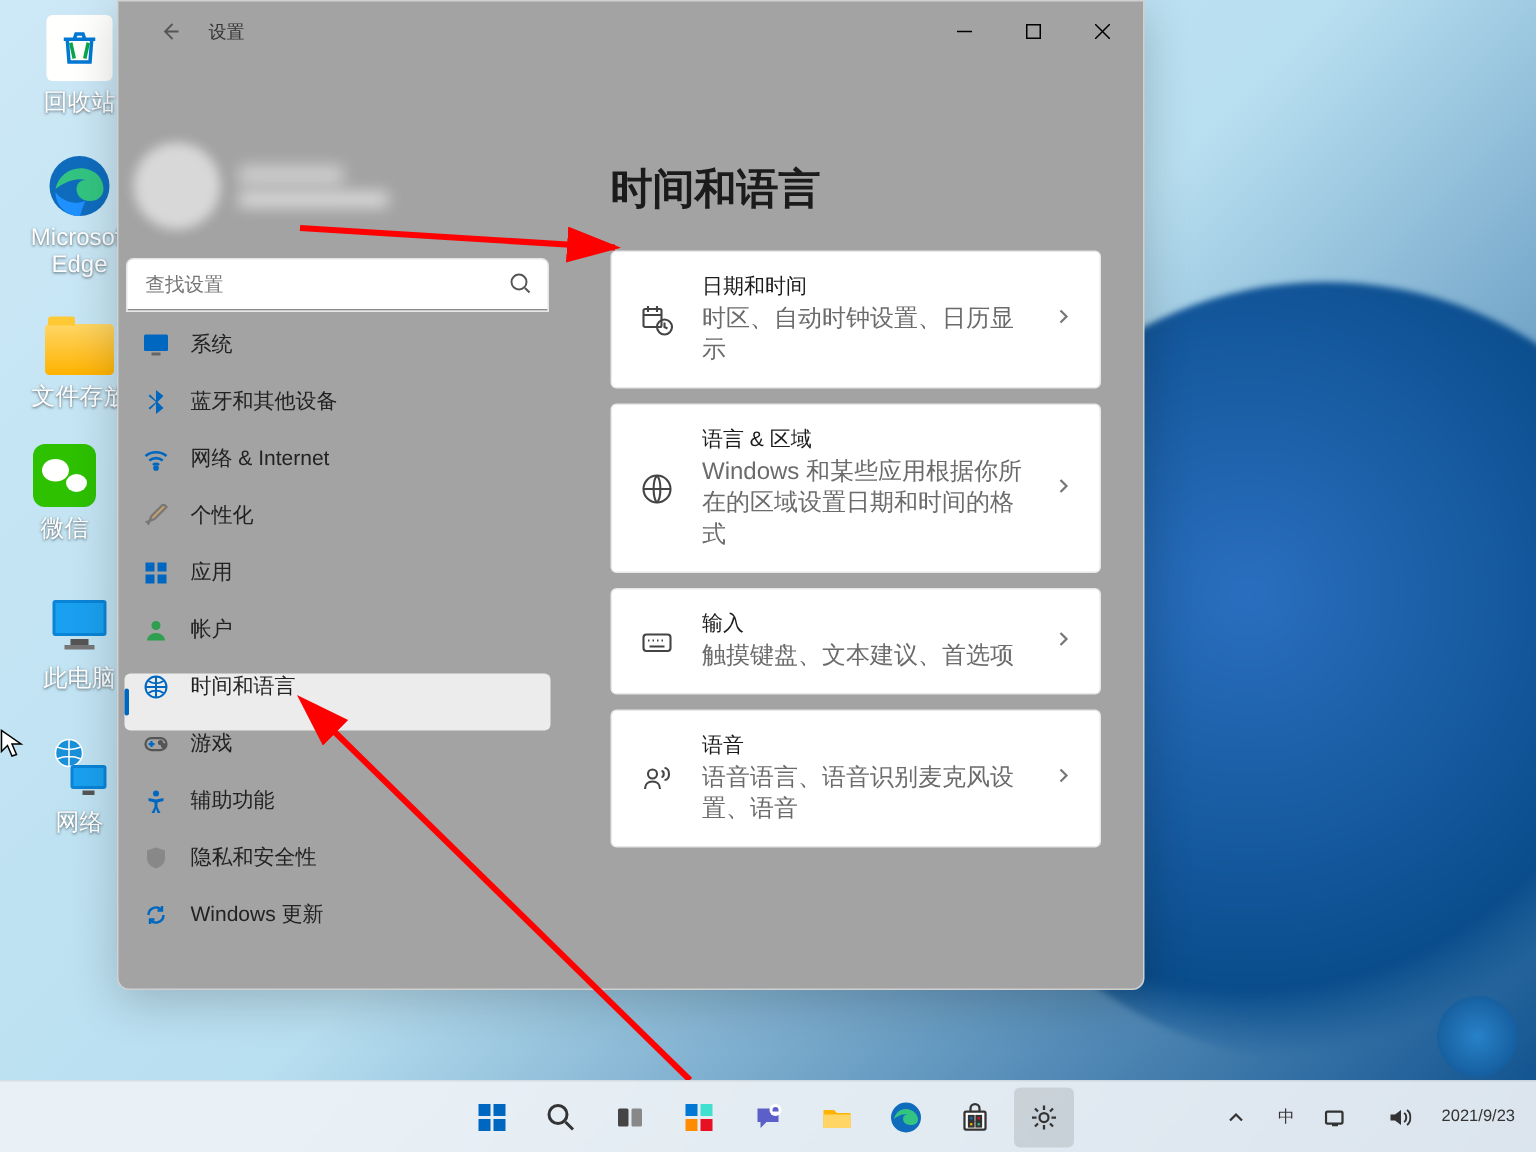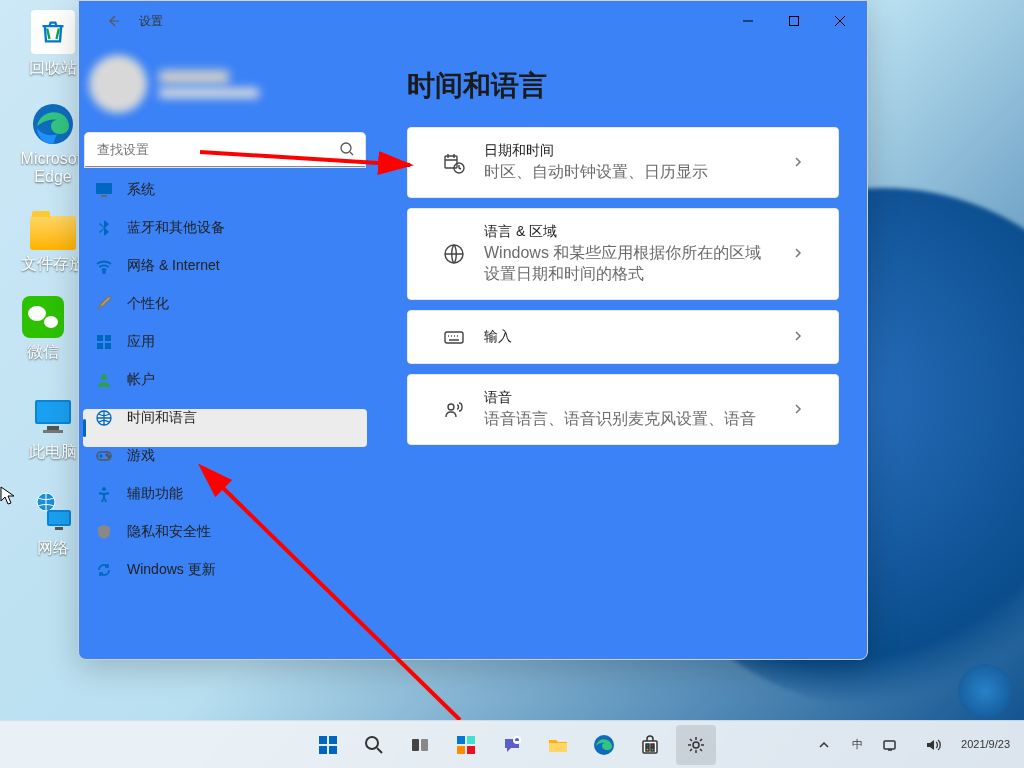--- a/index.html
+++ b/index.html
@@ -24,25 +24,26 @@
 .folder .img { background:linear-gradient(#ffd666,#ffb300); border-radius:3px; width:46px; height:34px; margin-top:6px; position:relative; }
 .folder .img::before { content:""; position:absolute; top:-5px; left:2px; width:18px; height:6px; background:#ffc933; border-radius:2px 2px 0 0; }
 .wechat .img { background:#2dc100; border-radius:8px; width:42px; height:42px; position:relative; }
 .wechat .img::before,.wechat .img::after { content:""; position:absolute; background:#fff; border-radius:50%; }
 .wechat .img::before { width:18px; height:15px; left:6px; top:10px; }
 .wechat .img::after { width:14px; height:12px; right:6px; bottom:10px; }
 .pc .img svg, .net .img svg { width:44px; height:44px; }
 
 
 .win {
-  position:absolute; left:78px; top:0; width:790px; height:660px;
-  background:#3b82f6; border:1px solid #d0d0d0;
+  position:absolute; left:78px; top:0; width:685px; height:660px;
+  background:#a3a3a3; border:1px solid #d0d0d0;
   box-shadow: 0 8px 32px rgba(0,0,0,.2);
   display:flex; flex-direction:column;
   border-radius: 0 0 8px 8px;
+  gap: 40px;
 }
 .titlebar { height:40px; display:flex; align-items:center; padding:0 4px 0 18px; }
 .titlebar .back { width:32px; height:32px; display:flex; align-items:center; justify-content:center; border-radius:4px; color:#555; }
 .titlebar h1 { font-size:12px; margin-left:10px; color:#333; font-weight:400; }
 .winctrl { margin-left:auto; display:flex; }
 .winctrl button { width:46px; height:40px; background:none; border:none; display:flex; align-items:center; justify-content:center; color:#333; }
 
 .body { flex:1; display:flex; overflow:hidden; }
 .side { width:300px; padding:6px 12px 12px 4px; overflow-y:auto; }
 .profile { display:flex; align-items:center; gap:12px; padding:8px 6px 16px; }
@@ -55,21 +56,21 @@
 .search .sicon { position:absolute; right:10px; top:8px; color:#555; }
 
 .nav { list-style:none; }
 .nav li { display:flex; gap:14px; height:38px; padding:0 12px; border-radius:4px; font-size:14px; color:#222; cursor:pointer; }
 .nav li.sel { background:#ececec; position:relative; }
 .nav li.sel::before { content:""; position:absolute; left:0; top:10px; bottom:10px; width:3px; background:#0067c0; border-radius:3px; }
 .nav .nicon { width:18px; height:18px; display:flex; align-items:center; justify-content:center; }
 
 .main { flex:1; padding:26px 28px 18px 28px; overflow-y:auto; }
 .main h2 { font-size:28px; font-weight:600; color:#1b1b1b; margin-bottom:22px; }
-.card { background:#fff; border:1px solid #e8e8e8; border-radius:4px; padding:14px 34px; margin-bottom:10px; display:flex; align-items:center; gap:18px; cursor:pointer; }
+.card { background:#fff; border:1px solid #e8e8e8; border-radius:4px; padding:14px 18px; margin-bottom:10px; display:flex; align-items:center; gap:18px; cursor:pointer; }
 .cicon { width:24px; height:24px; color:#444; display:flex; align-items:center; justify-content:center; }
 .ctext { flex:1; }
 .ct { font-size:14px; color:#1b1b1b; }
 .cs { font-size:16px; color:#6b6b6b; margin-top:2px; }
 .chev { color:#777; }
 
 
 .taskbar { position:absolute; left:0; right:0; bottom:0; height:48px; background:rgba(238,242,246,0.92); backdrop-filter: blur(8px); display:flex; align-items:center; border-top:1px solid rgba(0,0,0,.08); }
 .tb-center { position:absolute; left:50%; transform:translateX(-50%); display:flex; gap:6px; }
 .tb-center .tbi, .tray .tbi { width:40px; height:40px; display:flex; align-items:center; justify-content:center; border-radius:4px; }
@@ -333,20 +334,21 @@
 
       <div class="card">
         <span class="cicon">
             <svg width="22" height="22" viewBox="0 0 22 22" fill="none" stroke="currentColor" stroke-width="1.4">
               <rect x="2" y="6" width="18" height="11" rx="2"></rect>
               <path d="M5 10h1M8 10h1M11 10h1M14 10h1M17 10h0M6 14h10"></path>
             </svg>
           </span>
         <div class="ctext">
             <div class="ct">输入</div>
+            <div class="cs">触摸键盘、文本建议、首选项</div>
           </div>
         <span class="chev"><svg width="12" height="12" viewBox="0 0 12 12" fill="none" stroke="currentColor" stroke-width="1.5">
               <path d="M4 2l4 4-4 4"></path>
             </svg></span>
       </div>
 
       <div class="card">
         <span class="cicon">
             <svg width="22" height="22" viewBox="0 0 22 22" fill="none" stroke="currentColor" stroke-width="1.4">
               <circle cx="8" cy="8" r="3"></circle>

